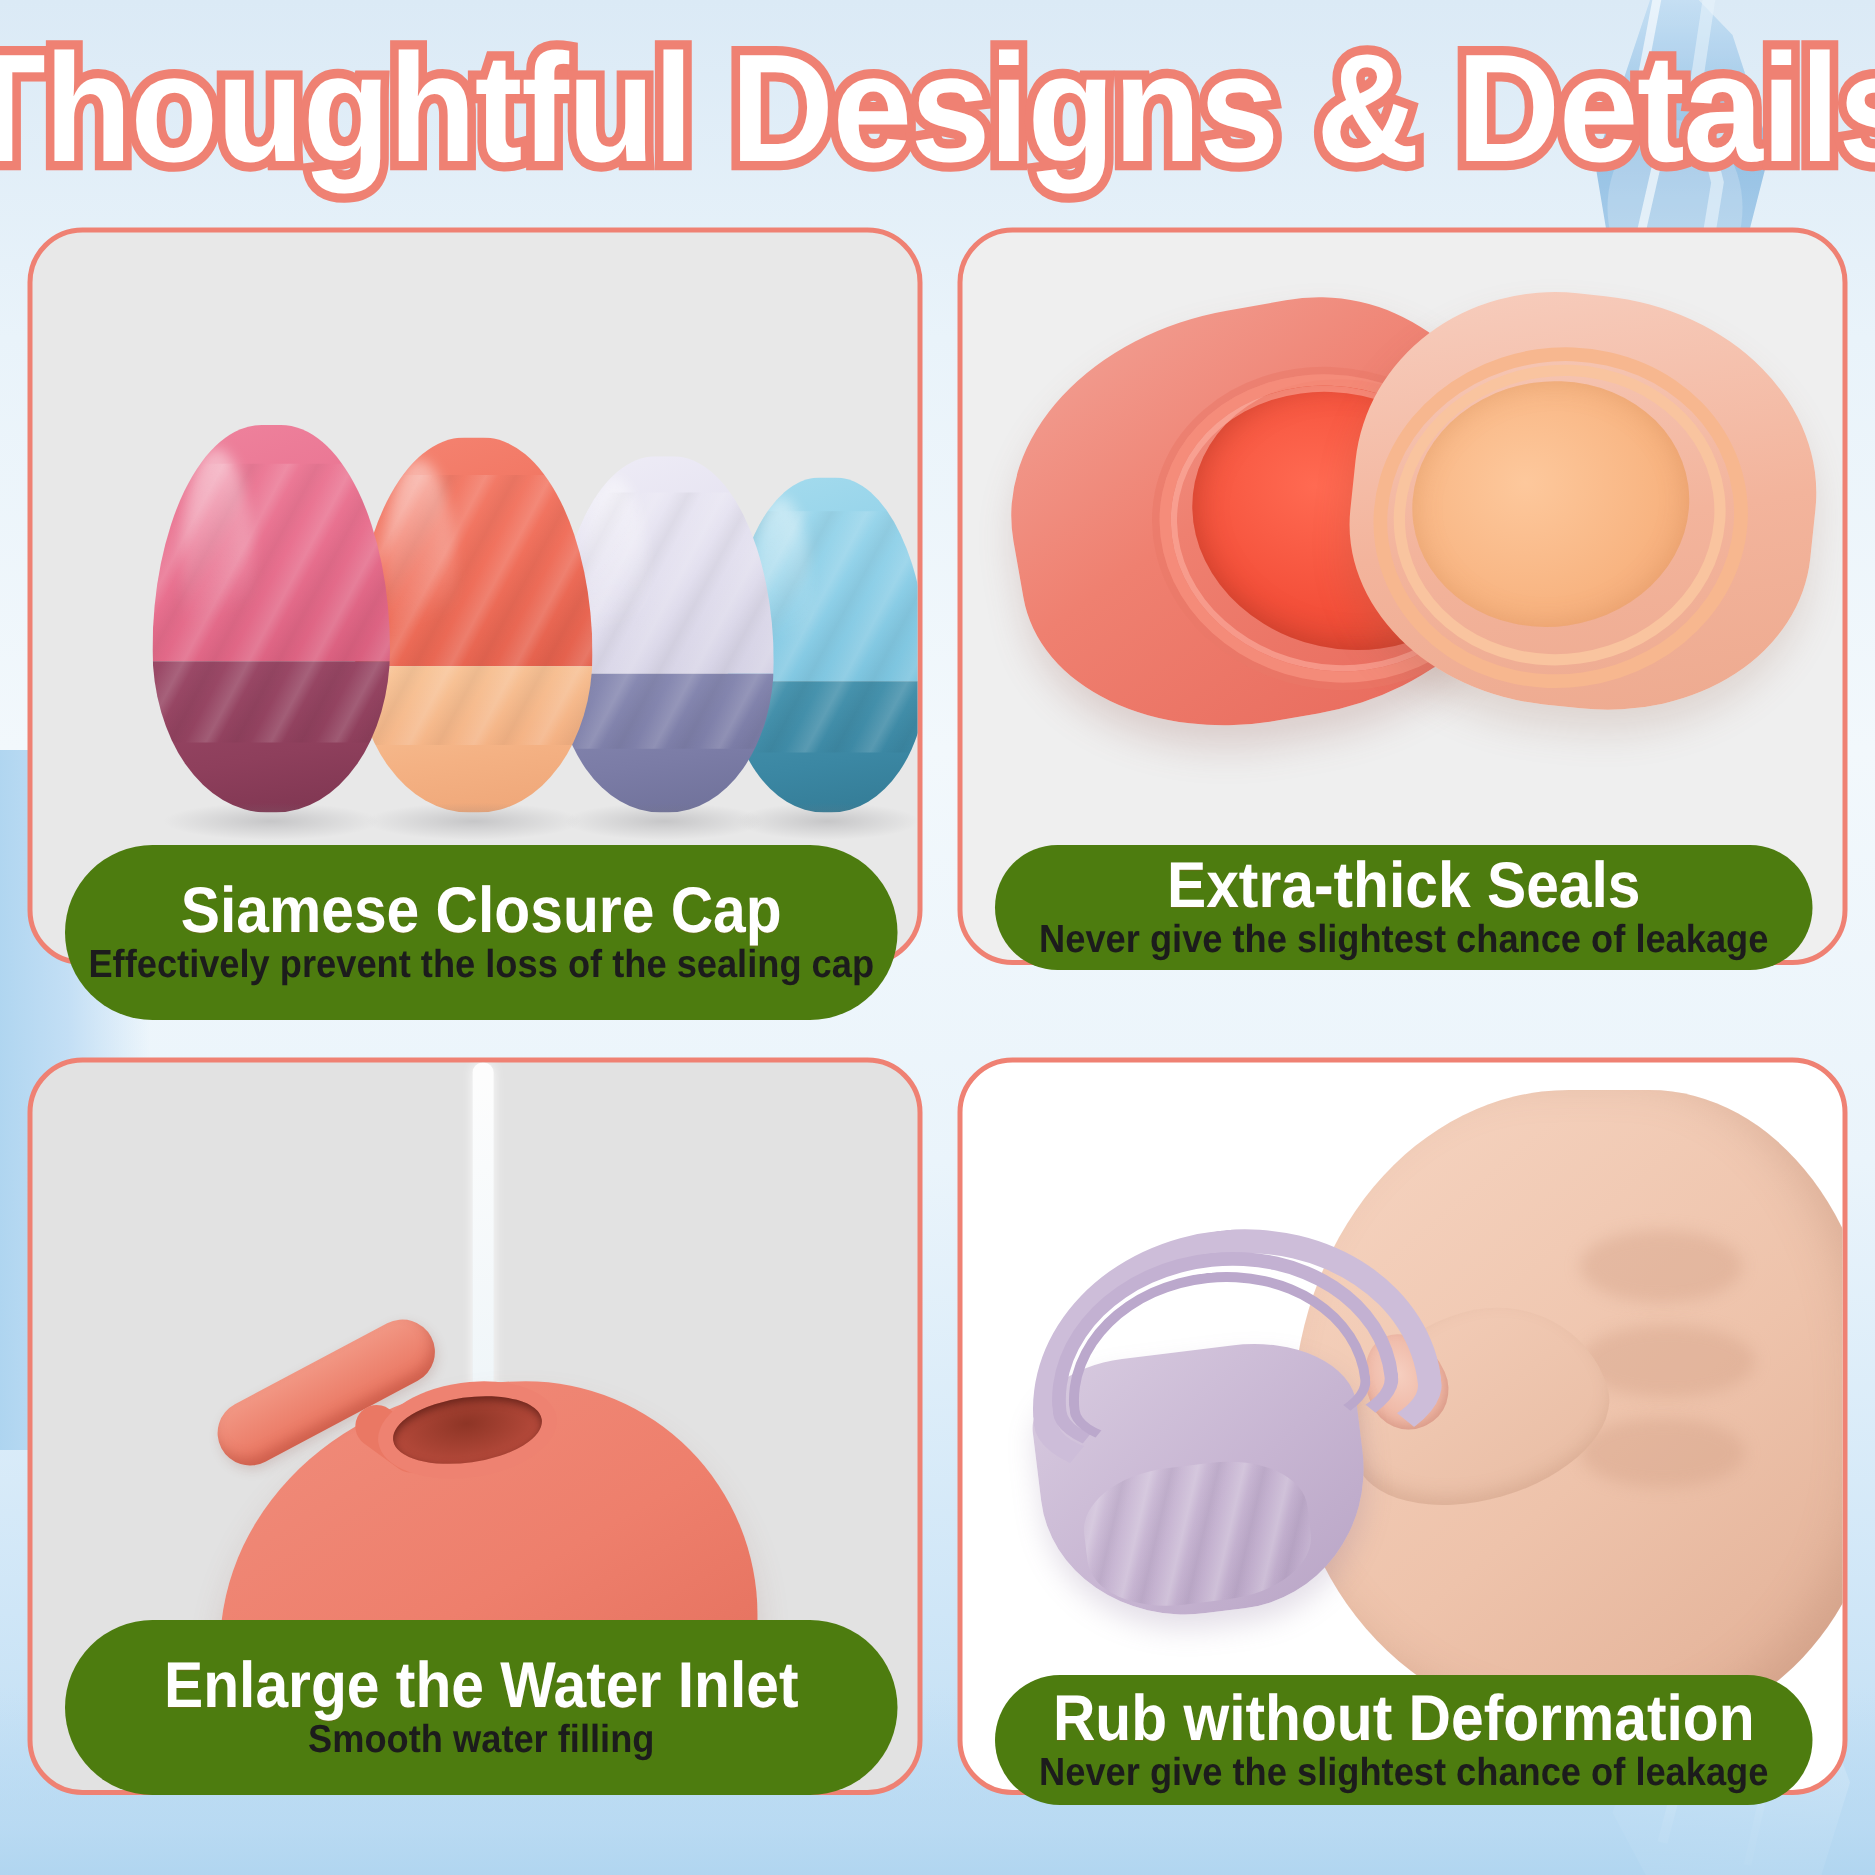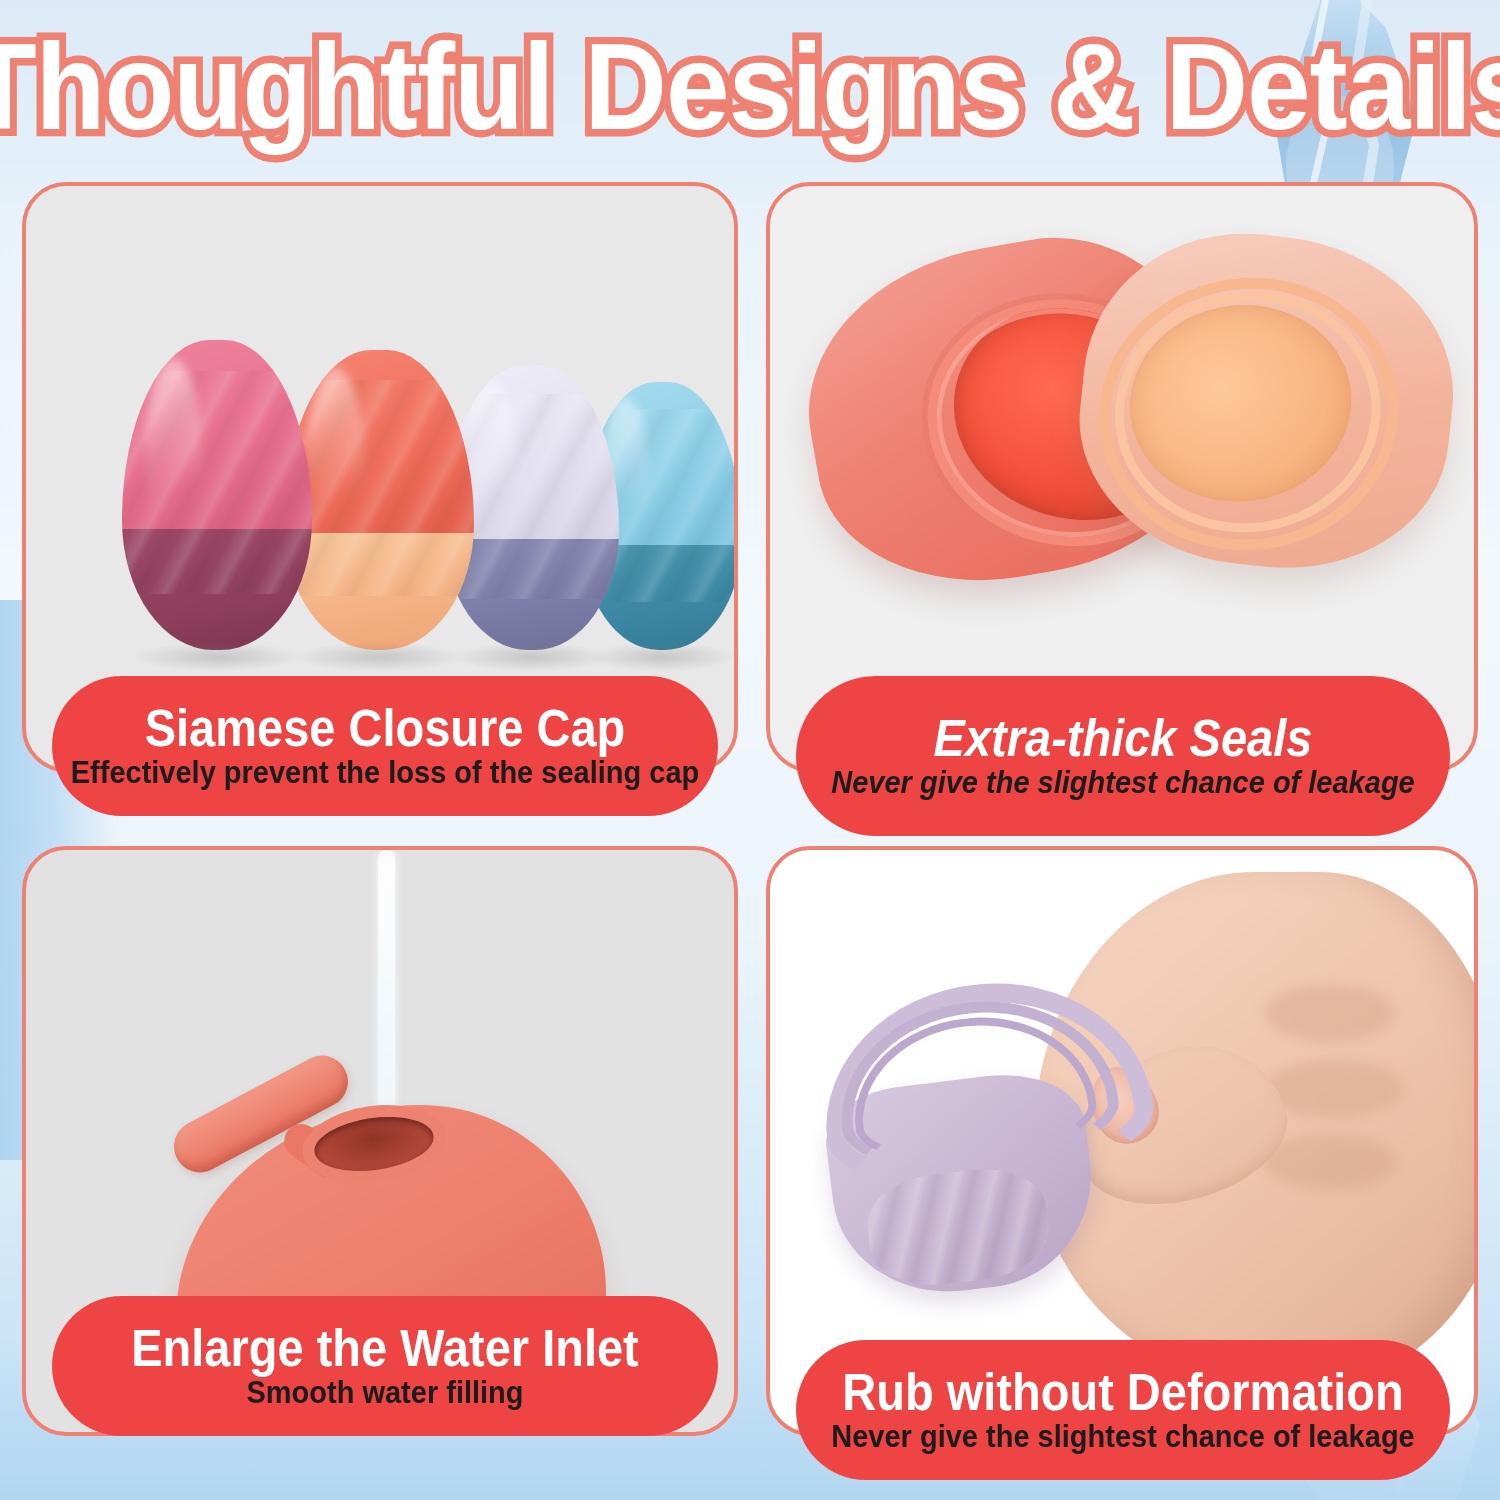--- a/index.html
+++ b/index.html
@@ -52,30 +52,30 @@
   #panel-1{left:22px;  top:182px; width:716px;height:590px; background:#e8e8e8;}
   #panel-2{left:766px; top:182px; width:712px;height:590px; background:#efefef;}
   #panel-3{left:22px;  top:846px; width:716px;height:590px; background:#e2e2e2;}
   #panel-4{left:766px; top:846px; width:712px;height:590px; background:#ffffff;}
 
   .scene{position:absolute;inset:0;}
 
   
   .badge{
     position:absolute;
-    background:#ef4444;
+    background:#4d7c0f;
     border-radius:80px;
     display:flex;flex-direction:column;align-items:center;justify-content:center;
     box-sizing:border-box;
     z-index:5;
   }
   #badge-1{left:52px;  top:676px;  width:666px;height:140px;}
-  #badge-2{left:796px; top:676px;  width:654px;height:160px;font-style:italic;}
+  #badge-2{left:796px; top:676px;  width:654px;height:100px;}
   #badge-3{left:52px;  top:1296px; width:666px;height:140px;}
-  #badge-4{left:796px; top:1340px; width:654px;height:140px;}
+  #badge-4{left:796px; top:1340px; width:654px;height:104px;}
 
   .badge-title{
     color:#ffffff;font-weight:bold;font-size:47px;line-height:1.02;
     white-space:nowrap;transform:scaleY(1.1);margin-bottom:5px;
     text-shadow:0 1px 0 rgba(180,70,58,.25);
   }
   .badge-sub{
     color:#1c1c1c;font-weight:bold;font-size:29px;line-height:1.05;
     white-space:nowrap;transform:scaleY(1.08);
   }

